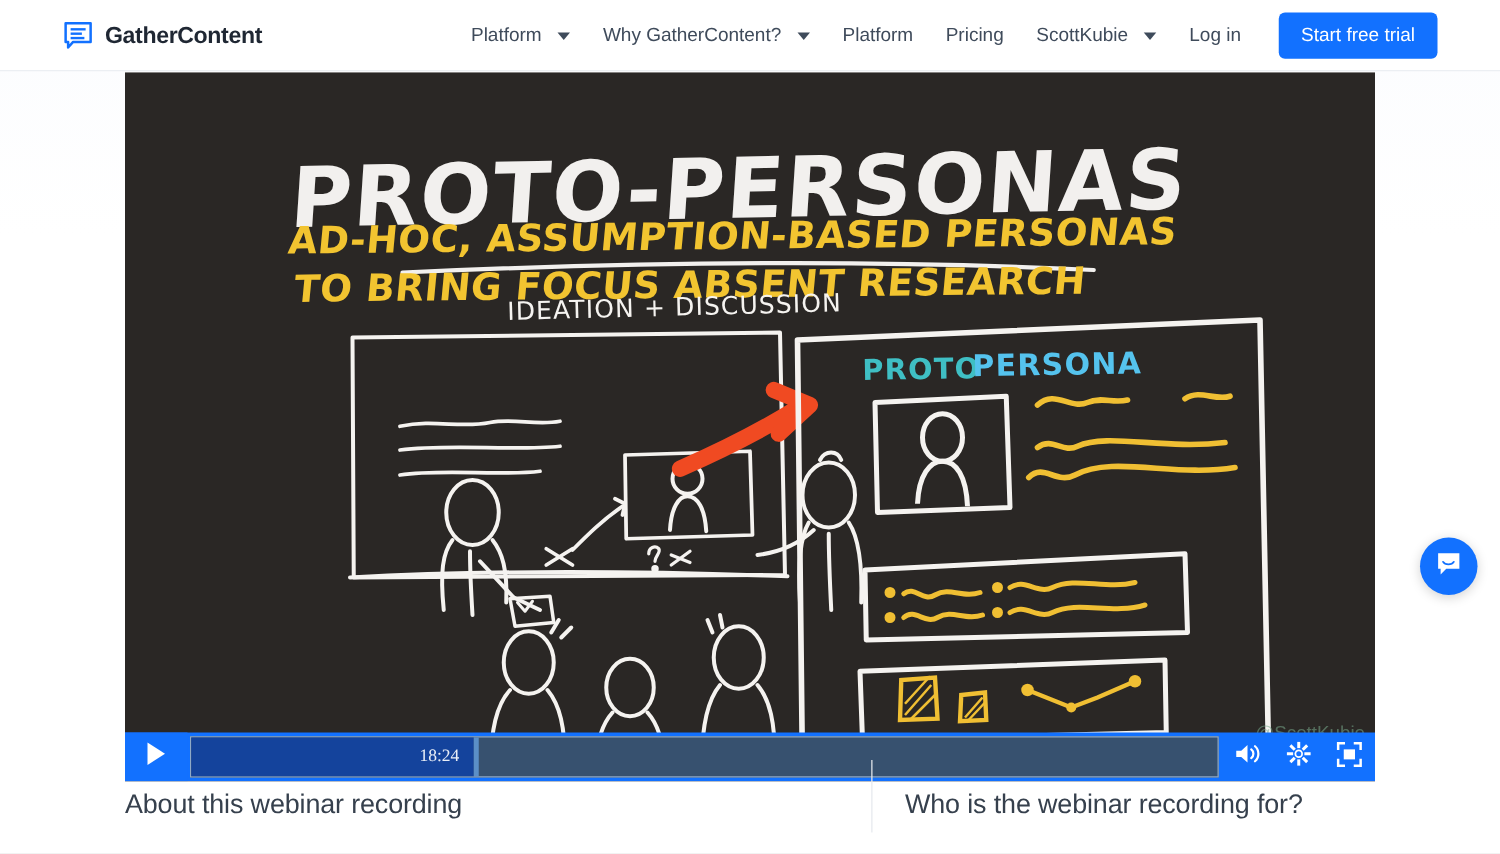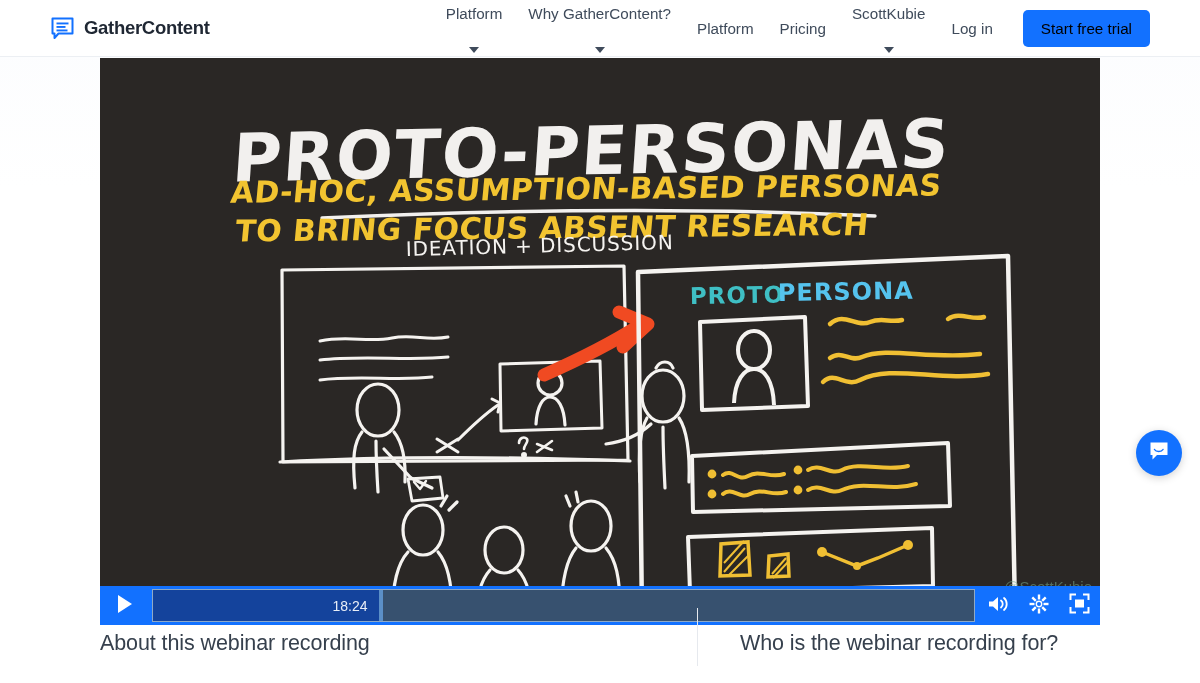--- a/index.html
+++ b/index.html
@@ -34,35 +34,35 @@
   }
   .logo-text {
     font-size: 18.5px; font-weight: bold; color: #1f2733;
     letter-spacing: -0.3px; white-space: nowrap;
   }
   .nav {
     display: flex; align-items: center;
     margin-left: auto; margin-right: 50px; gap: 0;
   }
   .nav-item {
-    display: flex; align-items: center; gap: 24px;
+    display: flex; align-items: center; gap: 13px;
     font-size: 15.2px; color: #3f4b5b;
-    padding: 0 13px; cursor: pointer; white-space: nowrap; flex-direction: column;
+    padding: 0 13px; cursor: pointer; white-space: nowrap;
   }
   .caret {
     width: 0; height: 0; display: inline-block;
     border-left: 5px solid transparent;
     border-right: 5px solid transparent;
     border-top: 6px solid #3f4b5b;
     position: relative; top: 1px;
   }
   .cta {
     margin-left: 17px;
     background: #1271ff;
-    color: #000000;
+    color: #ffffff;
     font-size: 15.2px;
     padding: 10px 18px;
     border-radius: 5px;
     cursor: pointer; white-space: nowrap;
     border: none;
     font-family: "Liberation Sans", sans-serif;
   }
 
   
   .video {
@@ -118,21 +118,21 @@
     left: 27.5%;
     width: 4px;
     background: #5b8fc7;
   }
   .time-label {
     position: absolute;
     right: 72.9%;
     top: 50%; transform: translateY(-50%);
     margin-right: 8px;
     color: #e9eef7; font-size: 14px;
-    font-family: Liberation Sans, sans-serif;
+    font-family: Liberation Serif, serif;
     pointer-events: none;
   }
   .right-ctrls { display: flex; }
   .icon-btn {
     width: 41px;
     display: flex; align-items: center; justify-content: center;
     cursor: pointer;
   }
 
   
@@ -141,21 +141,21 @@
     left: 100px; top: 608px;
     width: 1000px; height: 58px;
     display: flex;
   }
   .col {
     position: relative;
     display: flex; align-items: flex-end;
     padding-bottom: 10px;
   }
   .col-left { width: 597px; padding-left: 0; }
-  .col-right { flex: 1; padding-left: 42px; border-left: 1px solid #e6e9ee; }
+  .col-right { flex: 1; padding-left: 26px; border-left: 1px solid #e6e9ee; }
   .col h2 {
     font-size: 21.5px; font-weight: normal;
     color: #36404d; letter-spacing: -0.1px;
     white-space: nowrap;
   }
 
   
   .chat {
     position: absolute;
     right: 18px; bottom: 18px;

